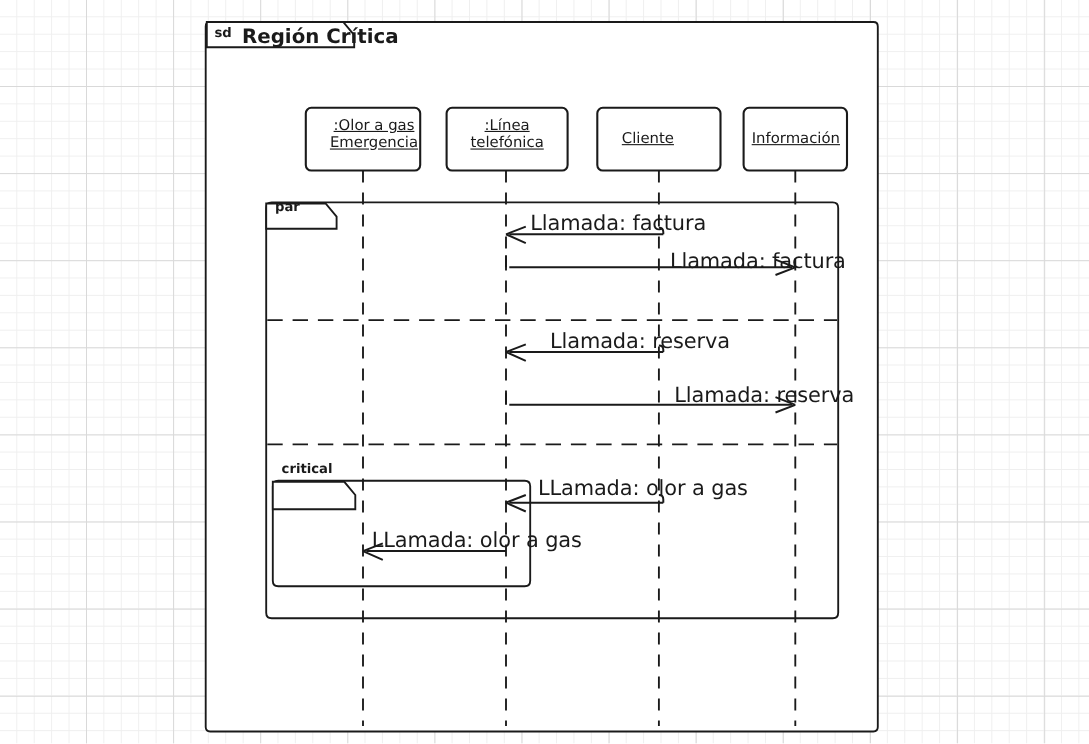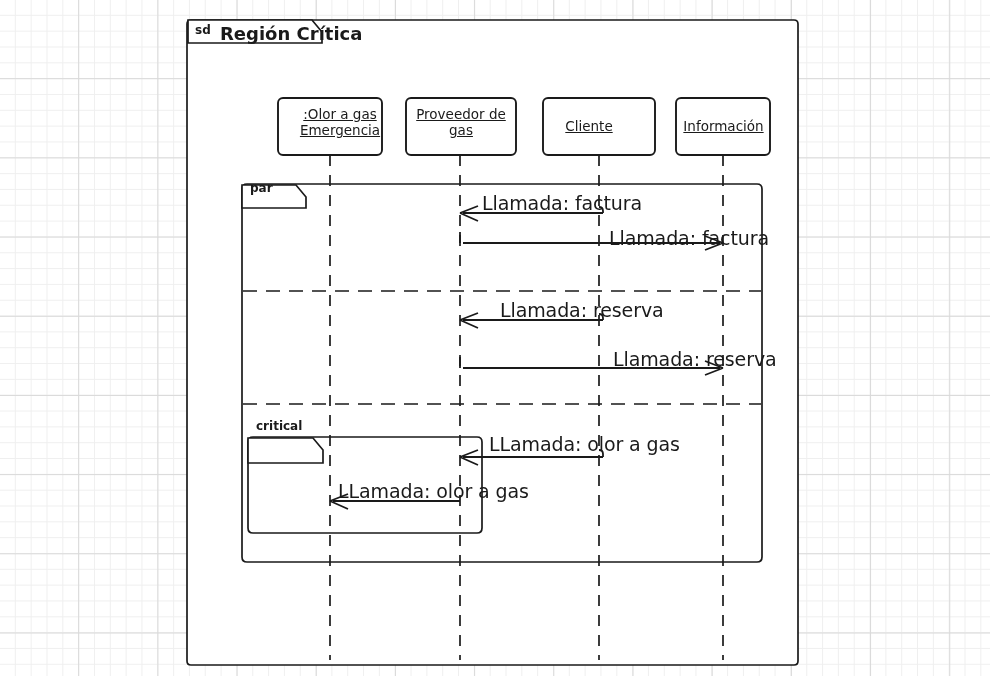--- a/index.html
+++ b/index.html
@@ -139,21 +139,21 @@
   <div class="lbl frame-kw" style="left:250px; top:182px;">par</div>
 
   <div class="lbl frame-kw" style="left:256px; top:420px;">critical</div>
 
   <div class="actor-box-text" style="left:278px; top:106px; width:104px;margin-left:10px;">
     <span class="actor-label">:Olor a gas</span>
     <span class="actor-label">Emergencia</span>
   </div>
 
   <div class="actor-box-text" style="left:406px; top:106px; width:110px;">
-    <span class="actor-label">Proveedor de gas</span>
+    <span class="actor-label">:Línea telefónica</span>
   </div>
 
   <div class="actor-box-text" style="left:543px; top:118px; width:92px;">
     <span class="actor-label">Cliente</span>
   </div>
 
   <div class="actor-box-text" style="left:676px; top:118px; width:95px;">
     <span class="actor-label">Información</span>
   </div>
 

